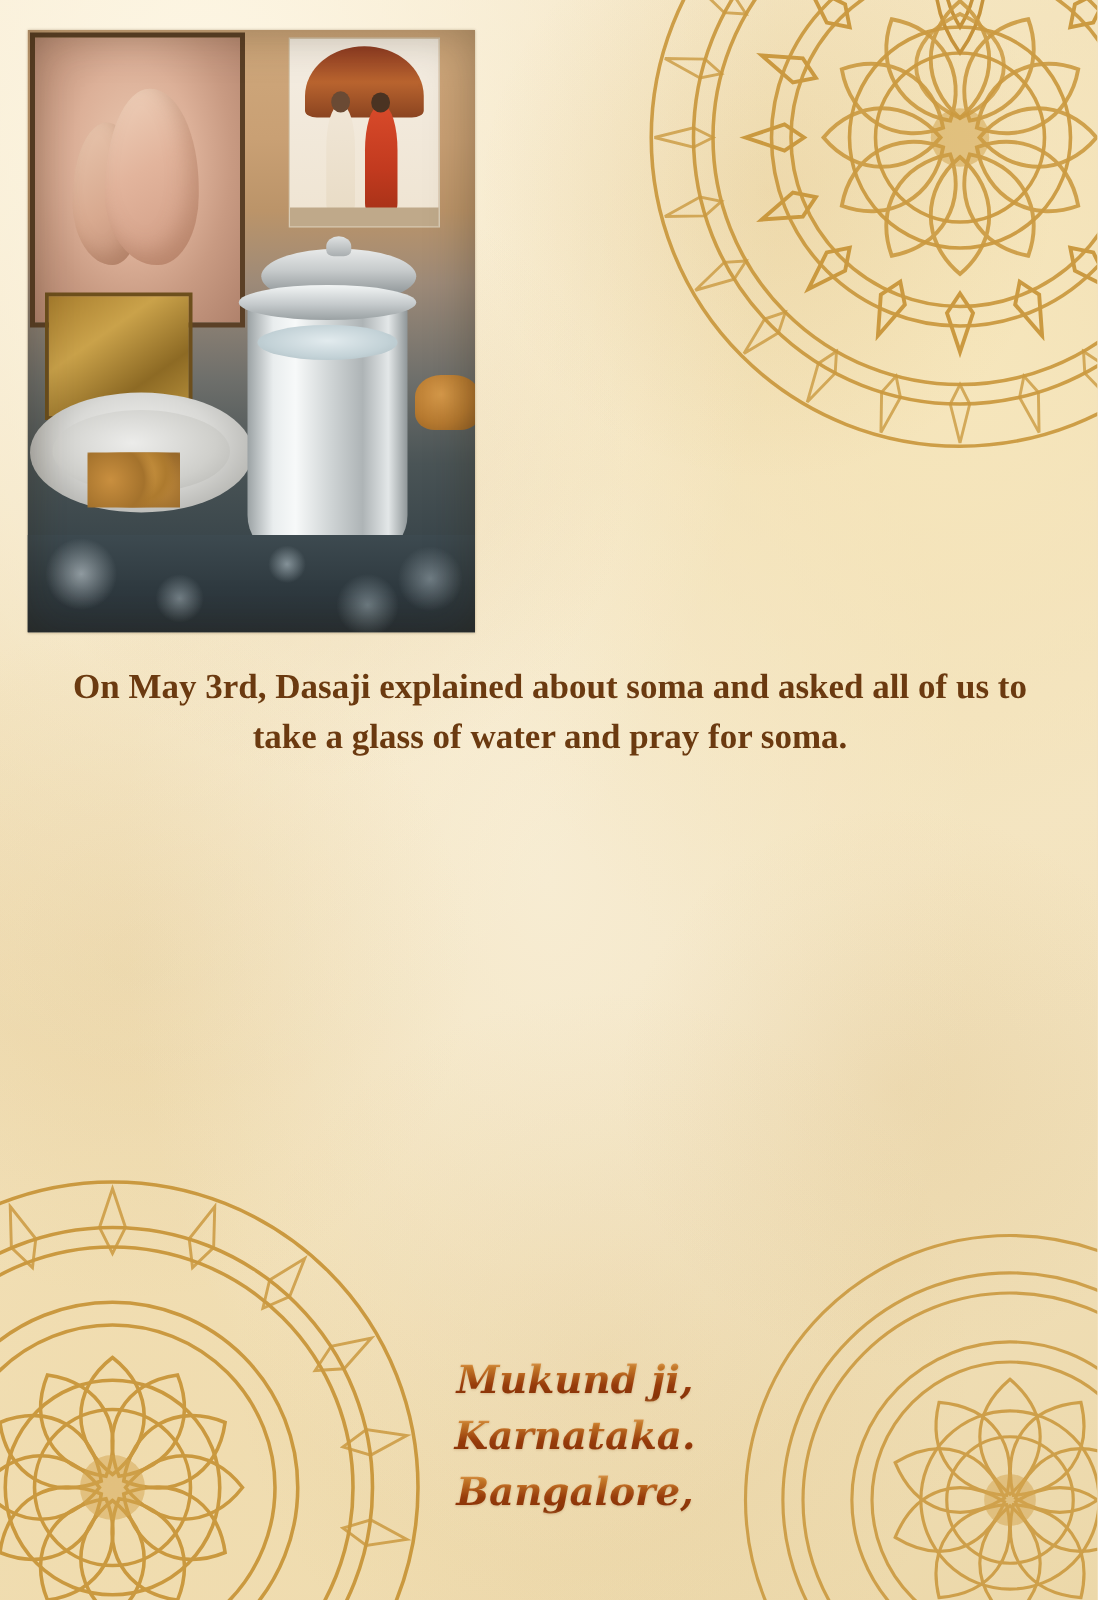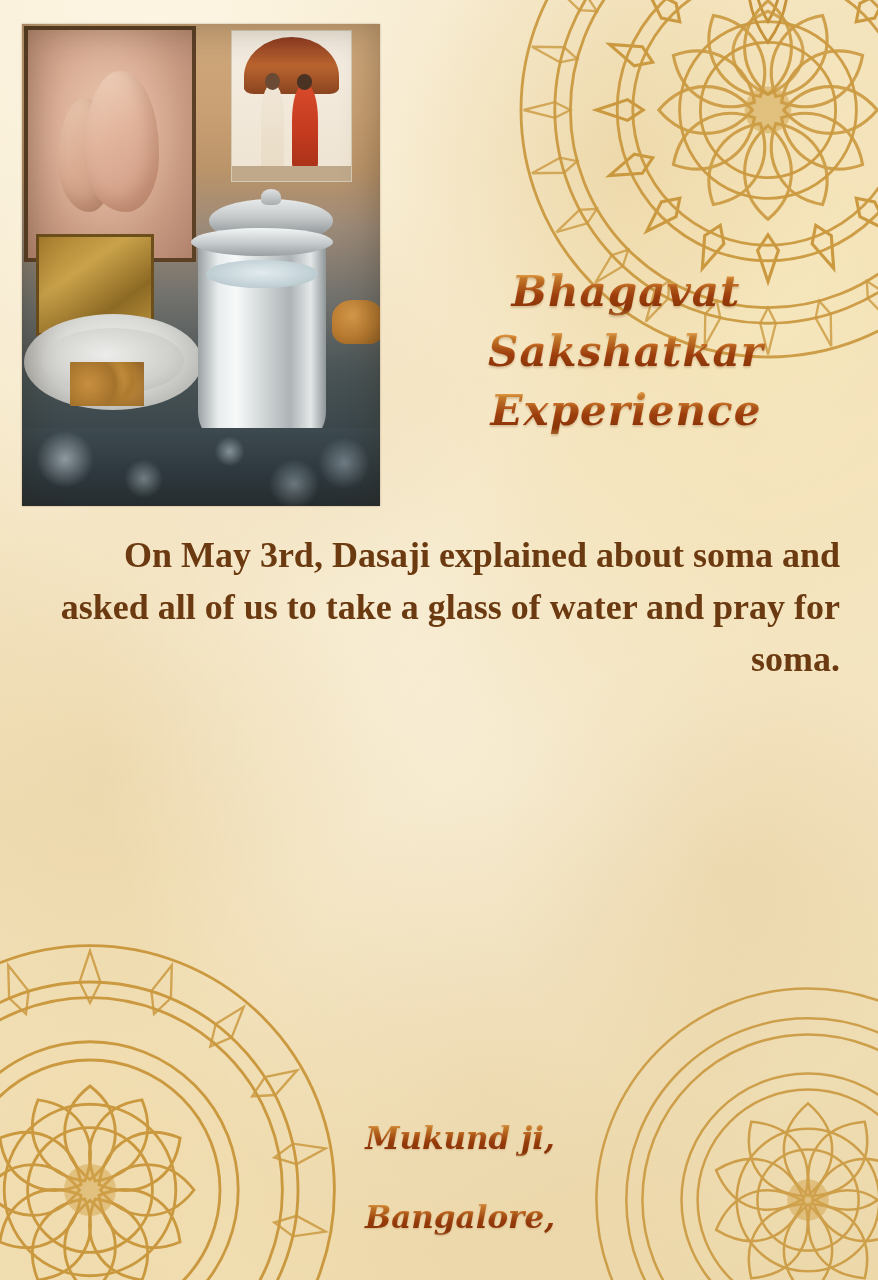--- a/index.html
+++ b/index.html
@@ -258,24 +258,24 @@
     -webkit-text-fill-color: transparent;
     text-shadow: 0 2px 2px rgba(120,60,10,0.22);
   }
 
   
   .body-text {
     position: absolute;
     left: 40px;
     top: 530px;
     width: 800px;
-    text-align: right;
+    text-align: center;
     color: #6b3a10;
     font-family: "Liberation Serif", serif;
-    font-size: 36px;
+    font-size: 28px;
     line-height: 1.44;
     font-weight: 600;
   }
   .para { margin: 0 0 2px 0; }
 
   
   .signature {
     position: absolute;
     left: 260px;
     top: 1082px;
@@ -287,21 +287,20 @@
     font-size: 31px;
     font-weight: bold;
     font-style: italic;
     line-height: 1.45;
     color: #a8410f;
     background: linear-gradient(180deg, #efc489 0%, #d4842f 28%, #9e3c0c 58%, #8a3208 80%, #d9a45c 100%);
     -webkit-background-clip: text;
     background-clip: text;
     -webkit-text-fill-color: transparent;
     text-shadow: 0 1px 2px rgba(120,60,10,0.2);
-    margin-top: 34px;
   }
 </style>
 </head>
 <body>
 
 <div class="poster">
   <div class="texture"></div>
 
   <svg class="mandala mandala-tr" viewBox="0 0 200 200">
     <g fill="none" stroke="#c9963a" stroke-width="1.1" opacity="0.95">
@@ -481,28 +480,23 @@
     </div>
     <div class="tumbler">
       <div class="tumbler-rim"></div>
       <div class="tumbler-water"></div>
     </div>
     <div class="ganesha"></div>
     <div class="granite"></div>
     <div class="photo-vignette"></div>
   </div>
 
-  <div class="title-block">
-    <div class="title-line">Bhagavat</div>
-    <div class="title-line">Sakshatkar</div>
-    <div class="title-line">Experience</div>
-  </div>
 
   <div class="body-text">
     <p class="para">On May 3rd, Dasaji explained about soma and asked all of us to take a glass of water and pray for soma.</p>
   </div>
 
   <div class="signature">
     <div class="sig-line">Mukund ji,</div>
+    <div class="sig-line">Karnataka.</div>
     <div class="sig-line">Bangalore,</div>
-    <div class="sig-line">Karnataka.</div>
   </div>
 </div>
 
 </body></html>

